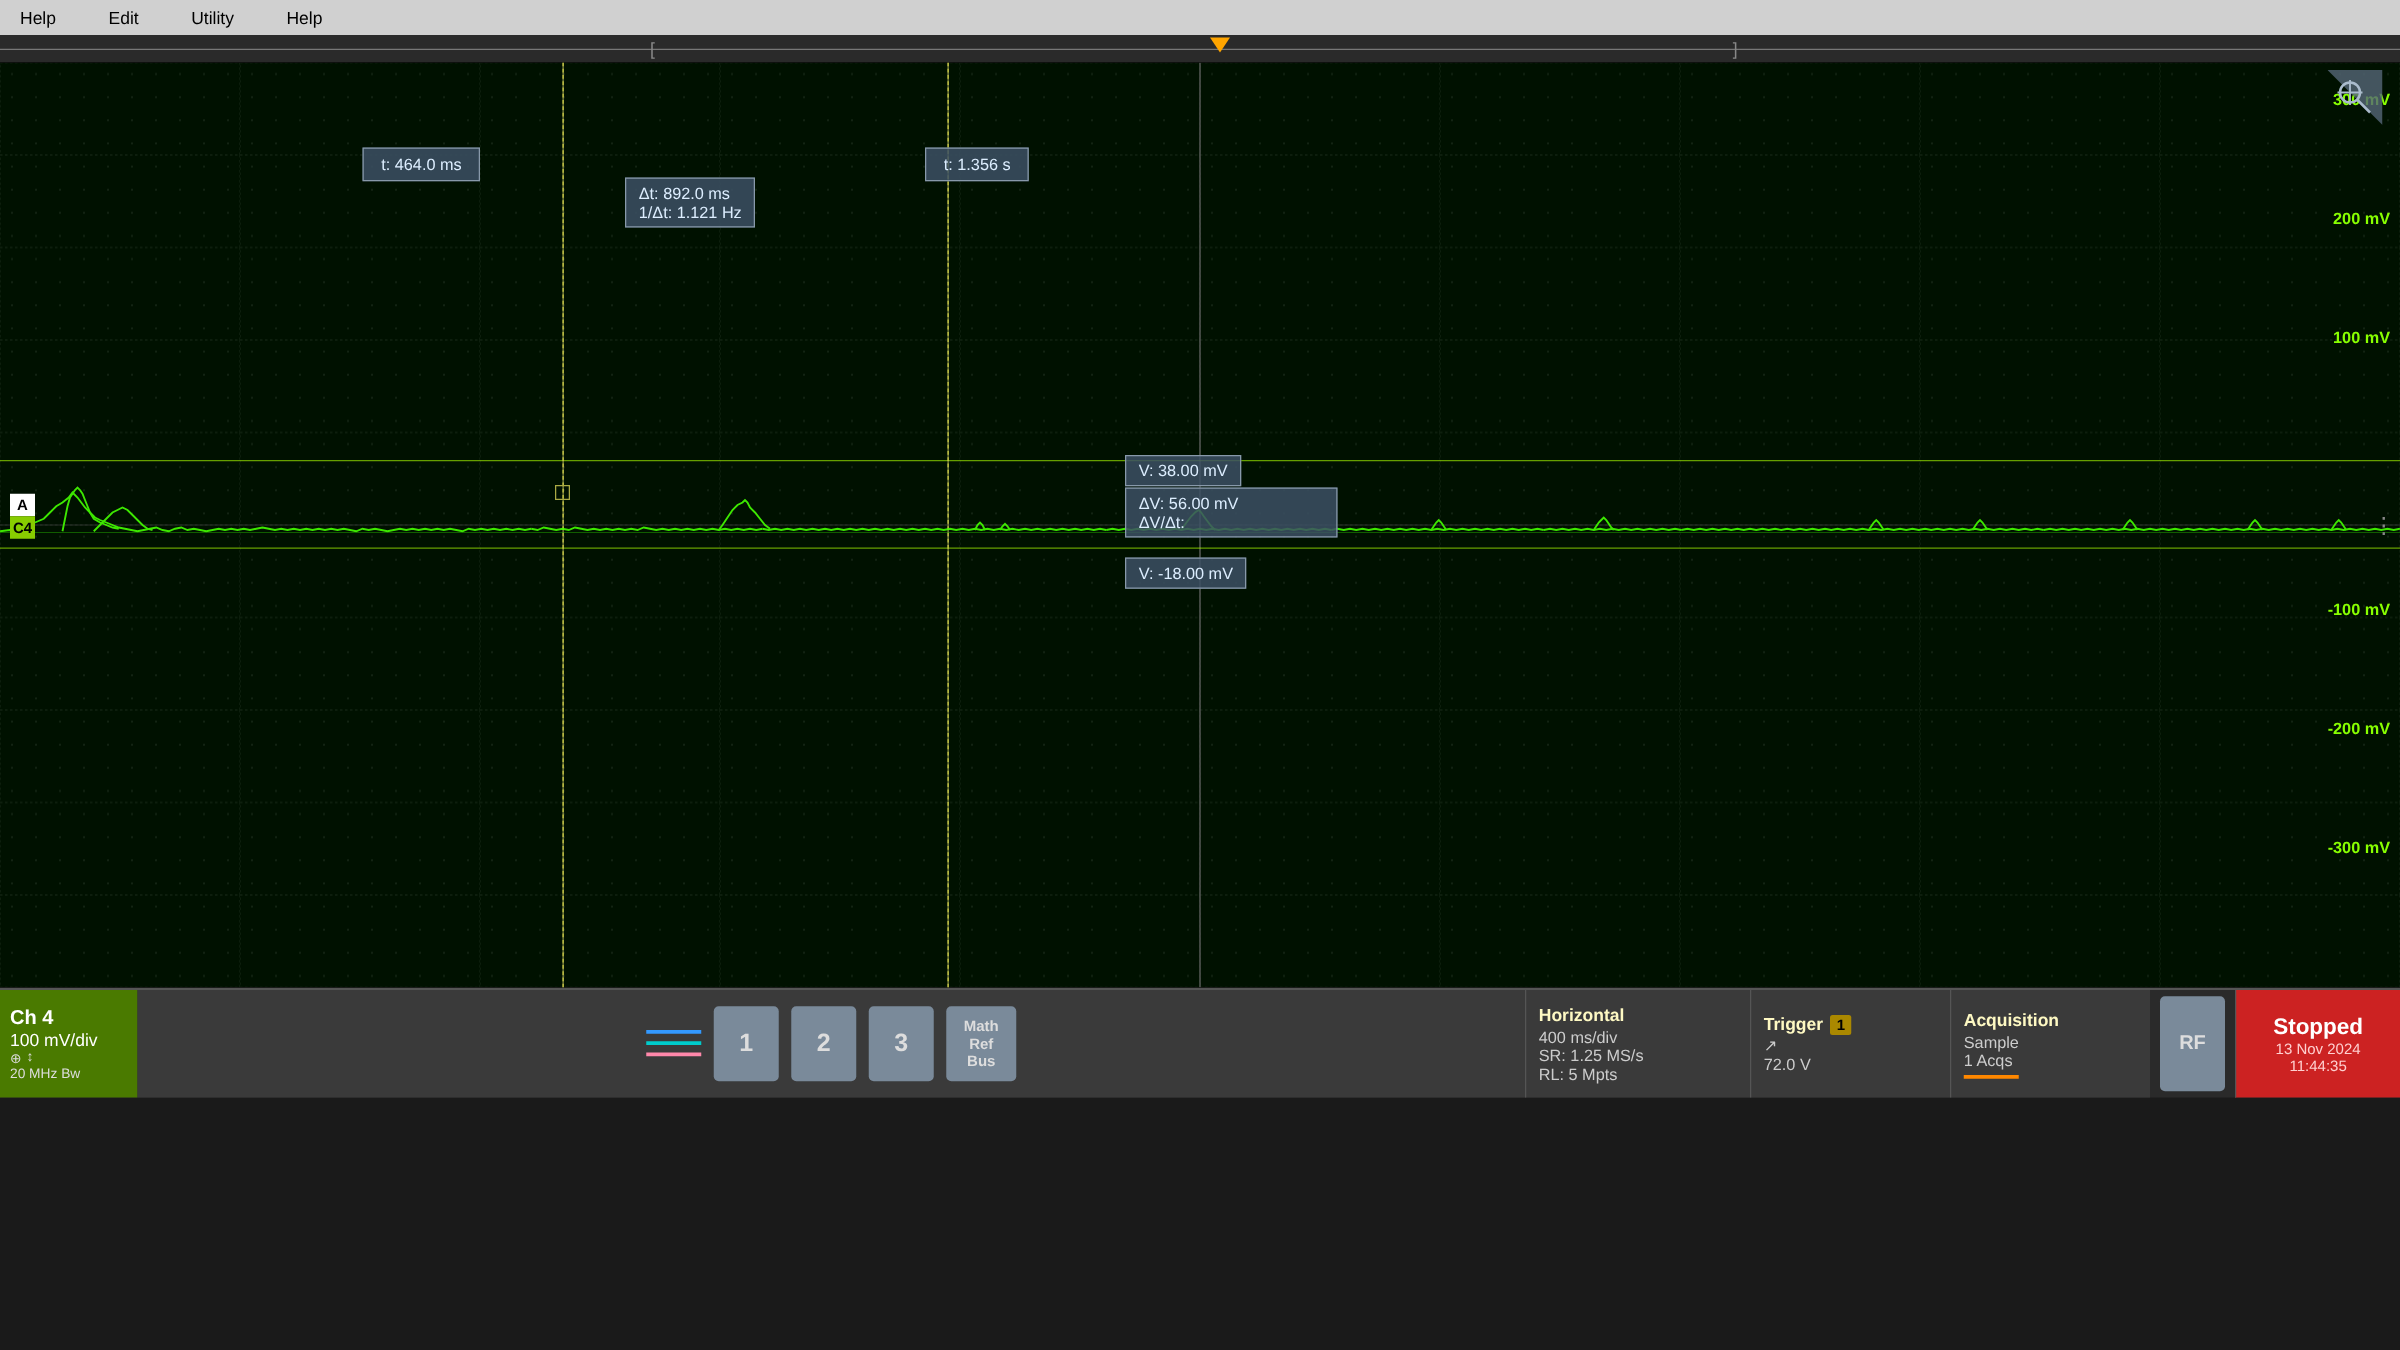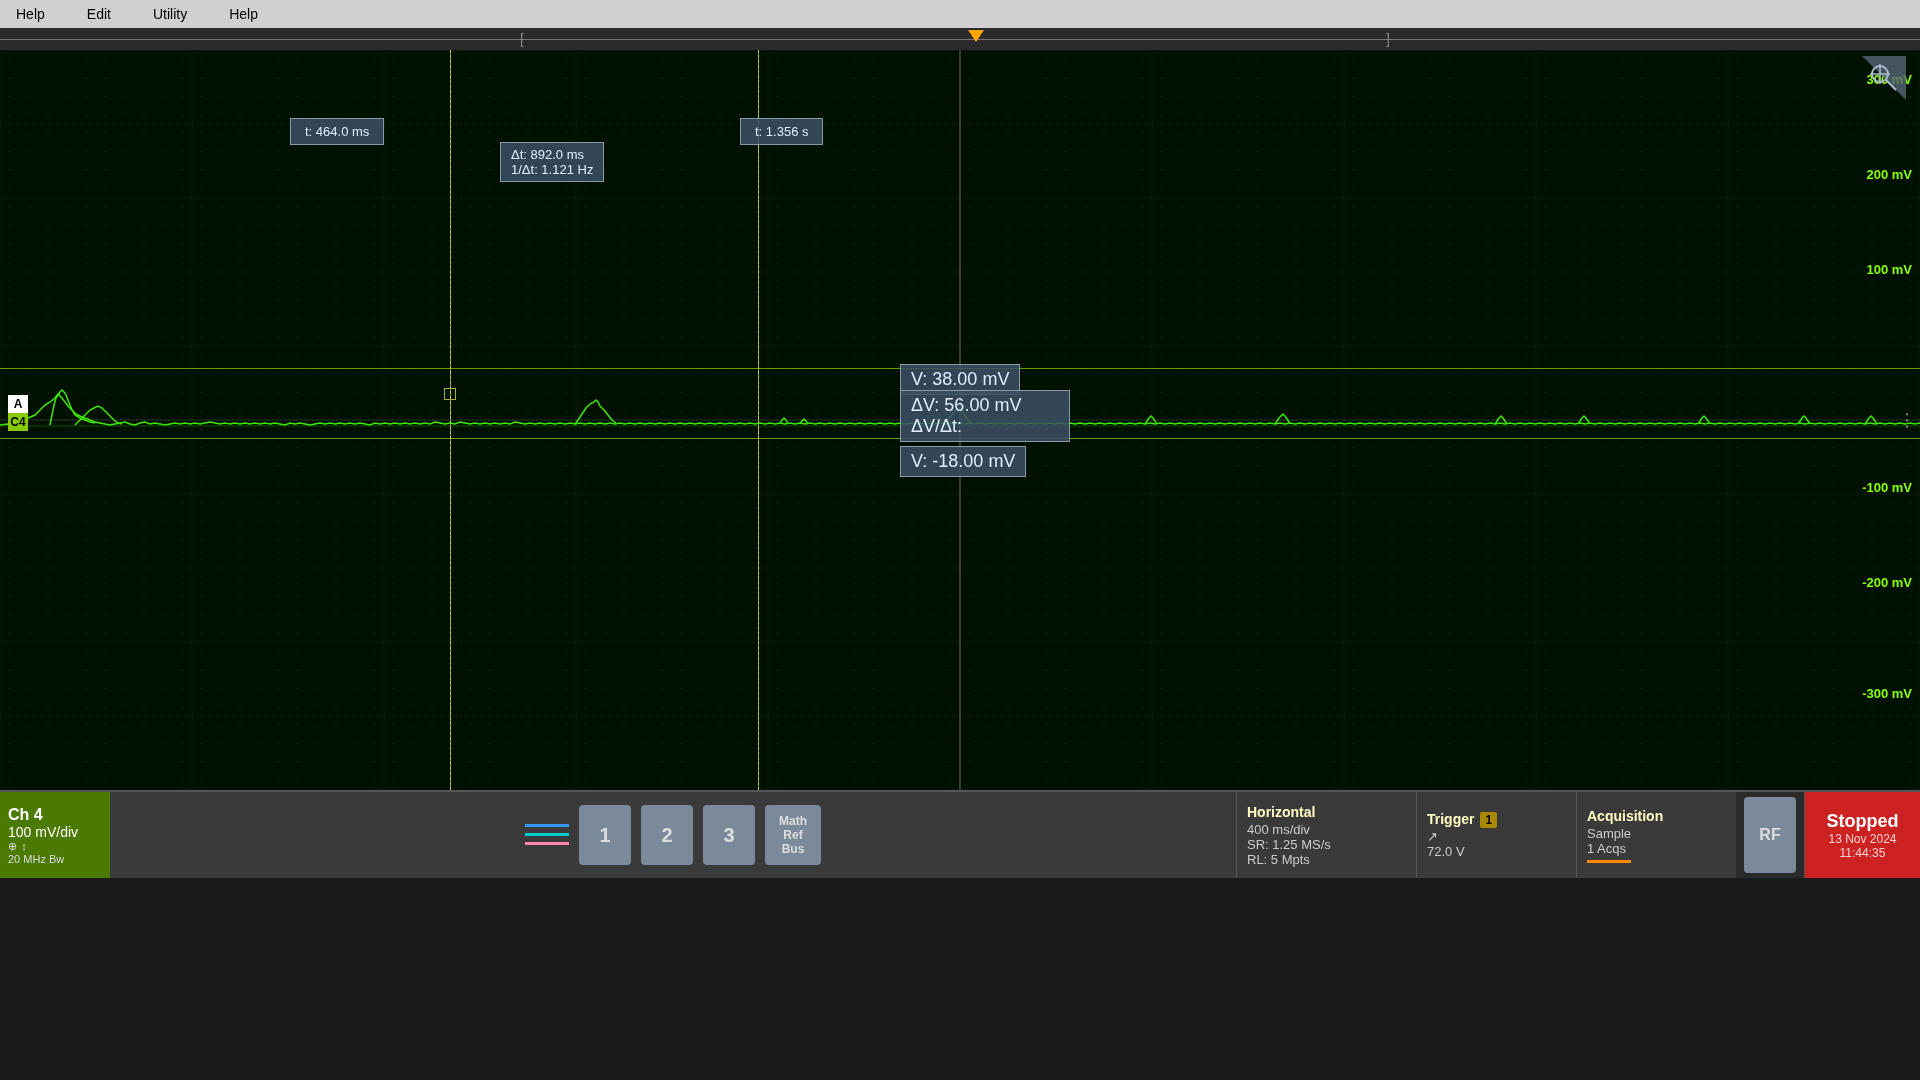--- a/index.html
+++ b/index.html
@@ -83,21 +83,21 @@
       color: #ddeeff;
       white-space: nowrap;
     }
 
     
     .voltage-box {
       position: absolute;
       background: rgba(60,80,100,0.85);
       border: 1px solid #8899aa;
       padding: 4px 10px;
-      font-size: 18px;
+      font-size: 13px;
       color: #ddeeff;
     }
 
     
     .ch-marker {
       position: absolute;
       left: 10px;
       display: flex;
       flex-direction: column;
       align-items: center;
@@ -330,21 +330,21 @@
     }
 
     .orange-line-h {
       width: 44px;
       height: 3px;
       background: #ff8800;
     }
 
     .stopped-panel {
       background: #cc2222;
-      width: 116px;
+      width: 132px;
       display: flex;
       flex-direction: column;
       align-items: center;
       justify-content: center;
       border-left: 1px solid #555;
     }
     .stopped-text {
       font-size: 18px;
       font-weight: bold;
       color: #fff;
@@ -497,21 +497,21 @@
       <line x1="0" y1="376" x2="1920" y2="376"></line>
     </g>
   </svg>
 
   <div class="y-label" style="top: 22px;">300 mV</div>
   <div class="y-label" style="top: 117px;">200 mV</div>
   <div class="y-label" style="top: 212px;">100 mV</div>
   <div class="y-label" style="top: 307px; font-size: 11px; color: #66bb00;"></div>
   <div class="y-label" style="top: 430px;">-100 mV</div>
   <div class="y-label" style="top: 525px;">-200 mV</div>
-  <div class="y-label" style="top: 636px;">-300 mV</div>
+  <div class="y-label" style="top: 620px;">-300 mV</div>
 
   <div class="cursor-box" style="left: 290px; top: 68px; padding: 5px 14px;">
     <span>t:   464.0 ms</span>
   </div>
 
   <div class="cursor-box" style="left: 500px; top: 68px; margin-top: 24px;">
     <div>Δt:   892.0 ms</div>
     <div>1/Δt:  1.121 Hz</div>
   </div>
 

